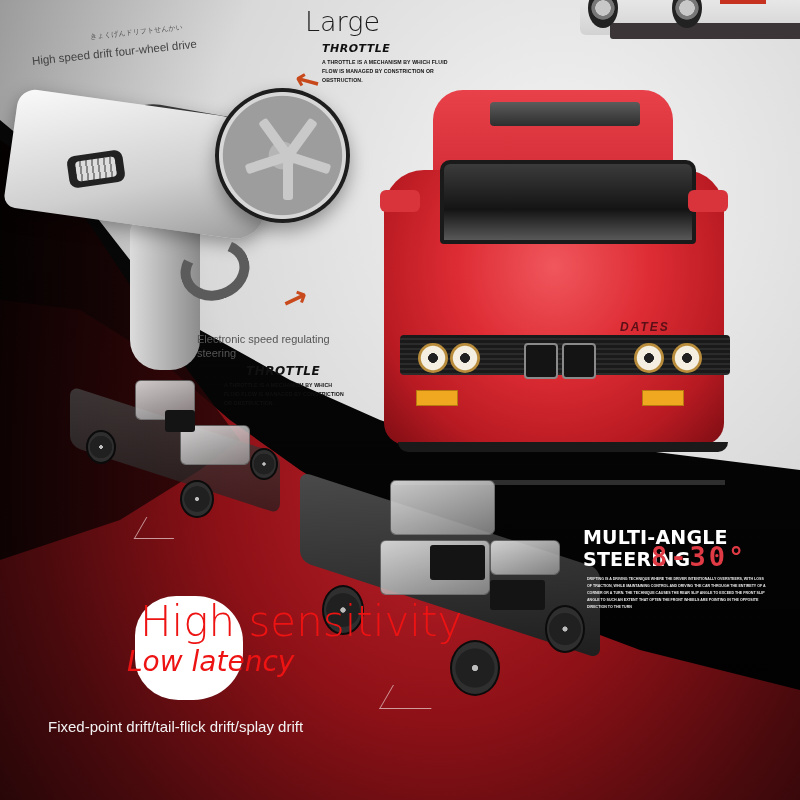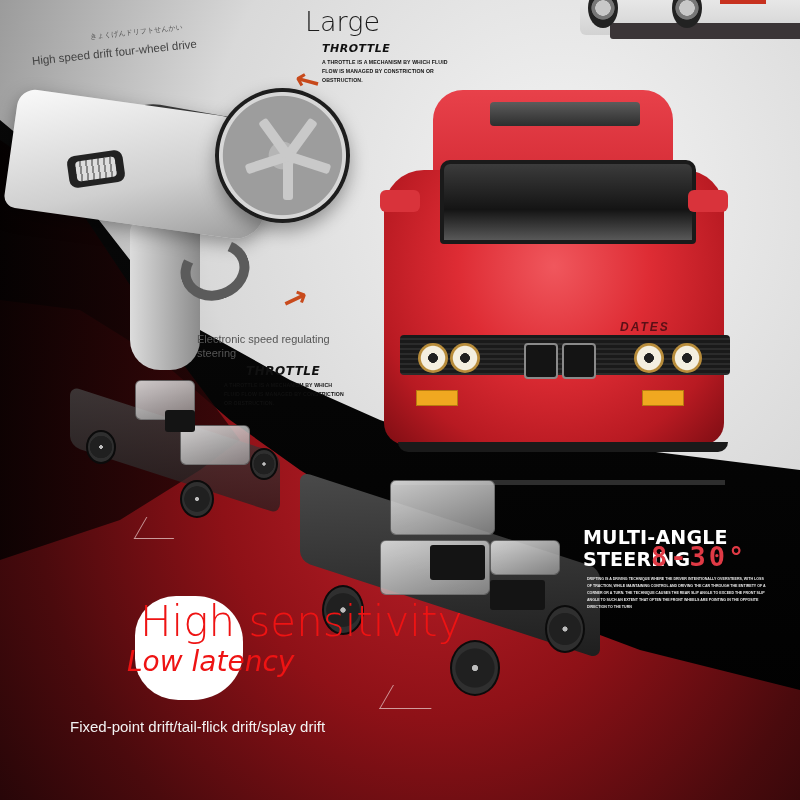--- a/index.html
+++ b/index.html
@@ -89,21 +89,21 @@
   .steer-caption { position: absolute; left: 583px; top: 498px; font-size: 16px; color: #ededed; }
   .steer-title { position: absolute; left: 583px; top: 526px; font-size: 19px; font-weight: 900; color: #fff; letter-spacing: 0.2px; font-family: "DejaVu Sans", sans-serif; }
   .steer-range { position: absolute; left: 651px; top: 541px; font-size: 27px; font-weight: 900; color: #e03a45; letter-spacing: 3px; font-family: "DejaVu Sans Mono", monospace; }
   .steer-desc { position: absolute; left: 587px; top: 576px; width: 180px; font-size: 3.6px; line-height: 7px; color: #e8e8e8; font-weight: 700; text-transform: uppercase; }
 
   
   .blob { position: absolute; left: 135px; top: 596px; width: 108px; height: 104px; background: #fff; border-radius: 38% 44% 46% 40%; }
   .sens-1 { position: absolute; left: 115px; top: 597px; font-size: 42px; color: #ee1313; white-space: nowrap; font-family: "DejaVu Sans", sans-serif; font-weight: 300; margin-left: 25px; }
   .sens-2 { position: absolute; left: 127px; top: 645px; font-size: 28px; color: #ee1313; white-space: nowrap; font-family: "DejaVu Sans", sans-serif; font-weight: 300; font-style: italic; }
 
-  .drift-types { position: absolute; left: 48px; top: 718px; font-size: 15px; color: #f2f2f2; white-space: nowrap; margin-left: 22px; }
+  .drift-types { position: absolute; left: 48px; top: 718px; font-size: 15px; color: #f2f2f2; white-space: nowrap; }
 </style>
 </head>
 <body>
 
 <div class="stage">
 
   <div class="sweep-dark"></div>
   <div class="sweep-red"></div>
   <div class="sweep-redleft"></div>
 

